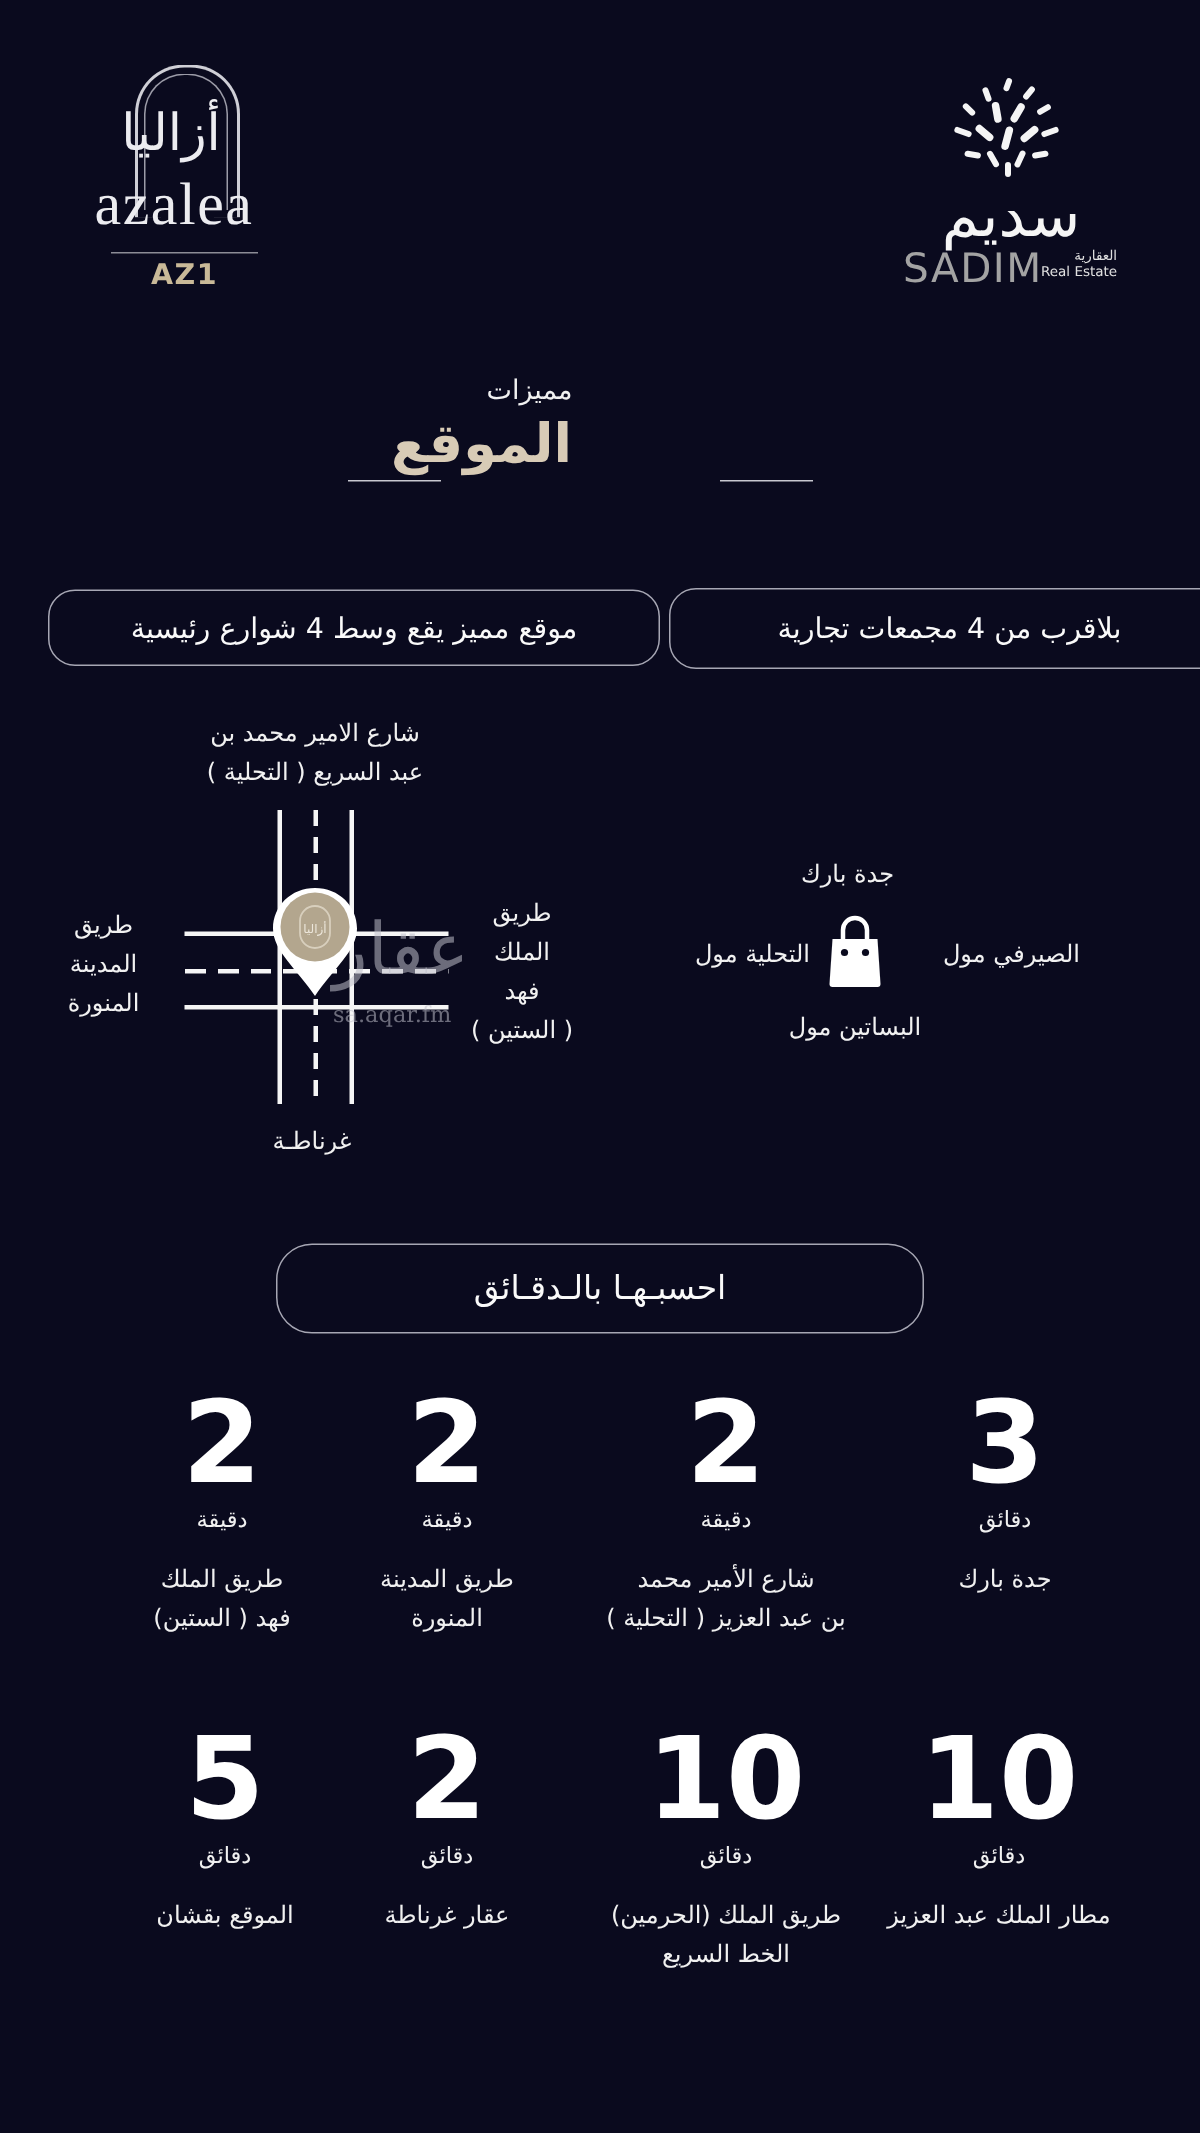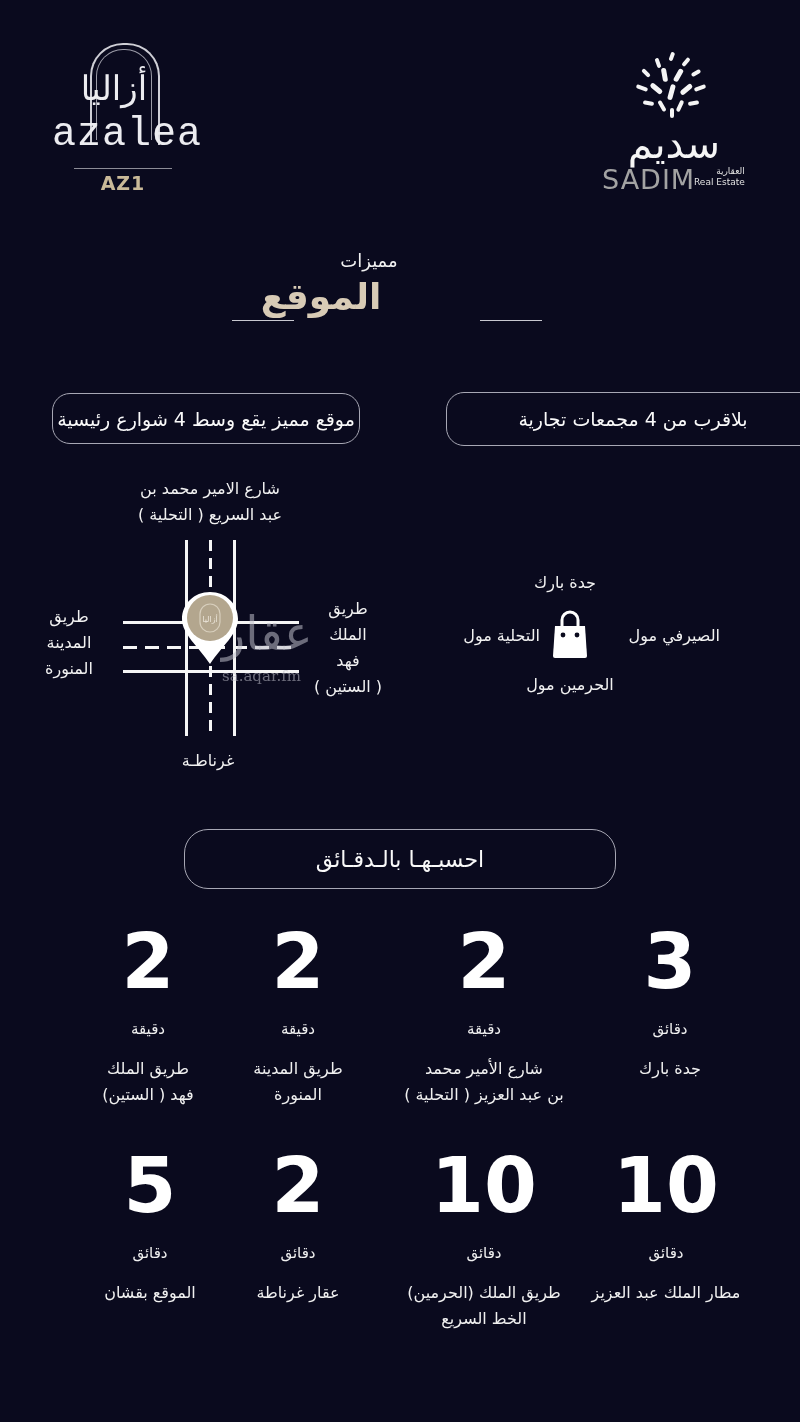--- a/index.html
+++ b/index.html
@@ -11,51 +11,51 @@
   .center { text-align:center; }
   
   .azalea-logo { left:50px; top:38px; width:140px; height:160px; }
   .azalea-arch { position:absolute; left:40px; top:5px; width:66px; height:100px;
     border:2px solid #cfcfd6; border-bottom:none; border-radius:33px 33px 0 0; }
   .azalea-arch2 { position:absolute; left:46px; top:11px; width:54px; height:90px;
     border:1px solid #9c9ca8; border-bottom:none; border-radius:27px 27px 0 0; }
   .azalea-ar { position:absolute; left:0; top:30px; width:128px; text-align:center;
     font-family:"DejaVu Serif", serif; font-size:34px; color:#ececf0; direction:rtl; }
   .azalea-en { position:absolute; left:2px; top:74px; width:128px; text-align:center;
-    font-family:Liberation Mono, monospace; font-size:40px; color:#ececf0; letter-spacing:1px; }
+    font-family:Liberation Serif, serif; font-size:40px; color:#ececf0; letter-spacing:1px; }
   .azalea-rule { position:absolute; left:24px; top:130px; width:98px; height:1px; background:#8c8c96; }
   .azalea-code { position:absolute; left:0; top:134px; width:146px; text-align:center;
     font-size:19px; font-weight:bold; color:#c9b998; letter-spacing:1px; }
 
   .sadim-logo { left:596px; top:48px; width:160px; height:150px; }
   .sadim-ar { position:absolute; left:8px; top:74px; width:140px; text-align:center;
     font-size:40px; color:#f5f5f5; direction:rtl; line-height:44px; }
   .sadim-en { position:absolute; left:6px; top:116px; font-size:27px; color:#a3a3a3; letter-spacing:1px; }
   .sadim-sub { position:absolute; left:98px; top:118px; font-size:9px; color:#e0e0e0; line-height:11px; text-align:right; }
   .sadim-sub .ar { direction:rtl; display:block; }
 
-  .eyebrow { left:16px; top:250px; width:706px; font-size:18px; color:#f1f1f1; direction:rtl; }
+  .eyebrow { left:0; top:250px; width:706px; font-size:18px; color:#f1f1f1; direction:rtl; }
   .title { left:0; top:276px; width:642px; font-size:36px; font-weight:bold; color:#d8cbb6; direction:rtl; }
   .title-rule { height:1px; background:#c8c8d0; top:320px; }
 
   .pill { border:1.5px solid #a7a7b4; border-radius:18px; box-sizing:border-box;
     display:flex; align-items:center; justify-content:center; font-size:19px; direction:rtl; color:#fafafa; }
 
   .road-v { position:absolute; width:3px; background:#f5f5f5; }
   .road-h { position:absolute; height:3px; background:#f5f5f5; }
   .dash-v { position:absolute; width:3px;
     background:repeating-linear-gradient(to bottom,#f5f5f5 0 11px,transparent 11px 18px); }
   .dash-h { position:absolute; height:3px;
     background:repeating-linear-gradient(to right,#f5f5f5 0 14px,transparent 14px 22px); }
 
   .label { font-size:16px; color:#f1f1f1; direction:rtl; line-height:26px; }
 
   .stat { position:absolute; width:200px; text-align:center; }
   .stat .num { font-size:76px; font-weight:bold; color:#ffffff; line-height:80px; font-family:"DejaVu Sans", sans-serif; }
-  .stat .unit { font-size:15px; color:#f0f0f0; margin-top:18px; direction:rtl; }
+  .stat .unit { font-size:15px; color:#f0f0f0; margin-top:2px; direction:rtl; }
   .stat .place { font-size:16px; color:#f0f0f0; margin-top:18px; direction:rtl; line-height:26px; }
 
   .watermark { font-family:"DejaVu Serif", serif; color:rgba(190,190,200,0.55); }
 </style>
 </head>
 <body>
 
 <div class="abs azalea-logo">
   <div class="azalea-arch"></div>
   <div class="azalea-arch2"></div>
@@ -96,21 +96,21 @@
 </div>
 
 <div class="abs center eyebrow">مميزات</div>
 <div class="abs center title">الموقع</div>
 <div class="abs title-rule" style="left:232px;width:62px"></div>
 <div class="abs title-rule" style="left:480px;width:62px"></div>
 
 <div class="abs pill" style="left:446px;top:392px;width:374px;height:54px">
   <span>بلاقرب من 4 مجمعات تجارية</span>
 </div>
-<div class="abs pill" style="left:52px;top:393px;width:308px;height:51px">
+<div class="abs pill" style="left:32px;top:393px;width:408px;height:51px">
   <span>موقع مميز يقع وسط 4 شوارع رئيسية</span>
 </div>
 
 <div class="abs center label" style="left:110px;top:476px;width:200px">
   <div>شارع الامير محمد بن</div>
   <div>عبد السريع ( التحلية )</div>
 </div>
 
 <div class="road-v" style="left:185px;top:540px;height:196px"></div>
 <div class="dash-v" style="left:209px;top:540px;height:196px"></div>
@@ -138,21 +138,21 @@
   <div>طريق</div>
   <div>الملك</div>
   <div>فهد</div>
   <div>( الستين )</div>
 </div>
 <div class="abs center label" style="left:150px;top:748px;width:116px">غرناطـة</div>
 
 <div class="abs center label" style="left:500px;top:570px;width:130px">جدة بارك</div>
 <div class="abs label" style="left:600px;top:623px;width:120px;text-align:right">الصيرفي مول</div>
 <div class="abs label" style="left:436px;top:623px;width:104px;text-align:right">التحلية مول</div>
-<div class="abs center label" style="left:500px;top:672px;width:140px">الحرمين مول</div>
+<div class="abs center label" style="left:500px;top:672px;width:140px">البساتين مول</div>
 <svg class="abs" style="left:550px;top:608px" width="40" height="52" viewBox="0 0 40 52">
   <path d="M12 18 V12 A8 8 0 0 1 28 12 V18" fill="none" stroke="#ffffff" stroke-width="3"></path>
   <path d="M5 18 H35 L37 48 Q37 50 35 50 H5 Q3 50 3 48 Z" fill="#ffffff"></path>
   <circle cx="13" cy="27" r="2.4" fill="#0a0a1e"></circle>
   <circle cx="27" cy="27" r="2.4" fill="#0a0a1e"></circle>
 </svg>
 
 <div class="abs pill" style="left:184px;top:829px;width:432px;height:60px;border-radius:24px;font-size:22px">
   <span>احسبـهـا بالـدقـائق</span>
 </div>

